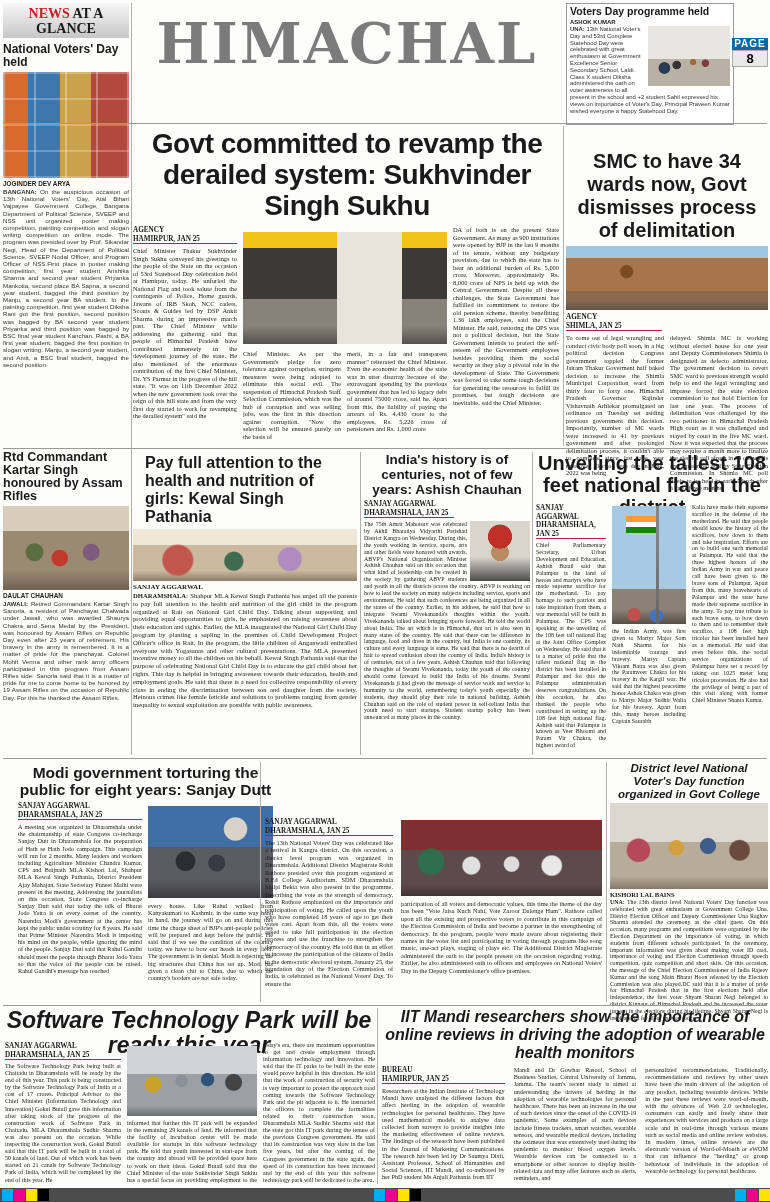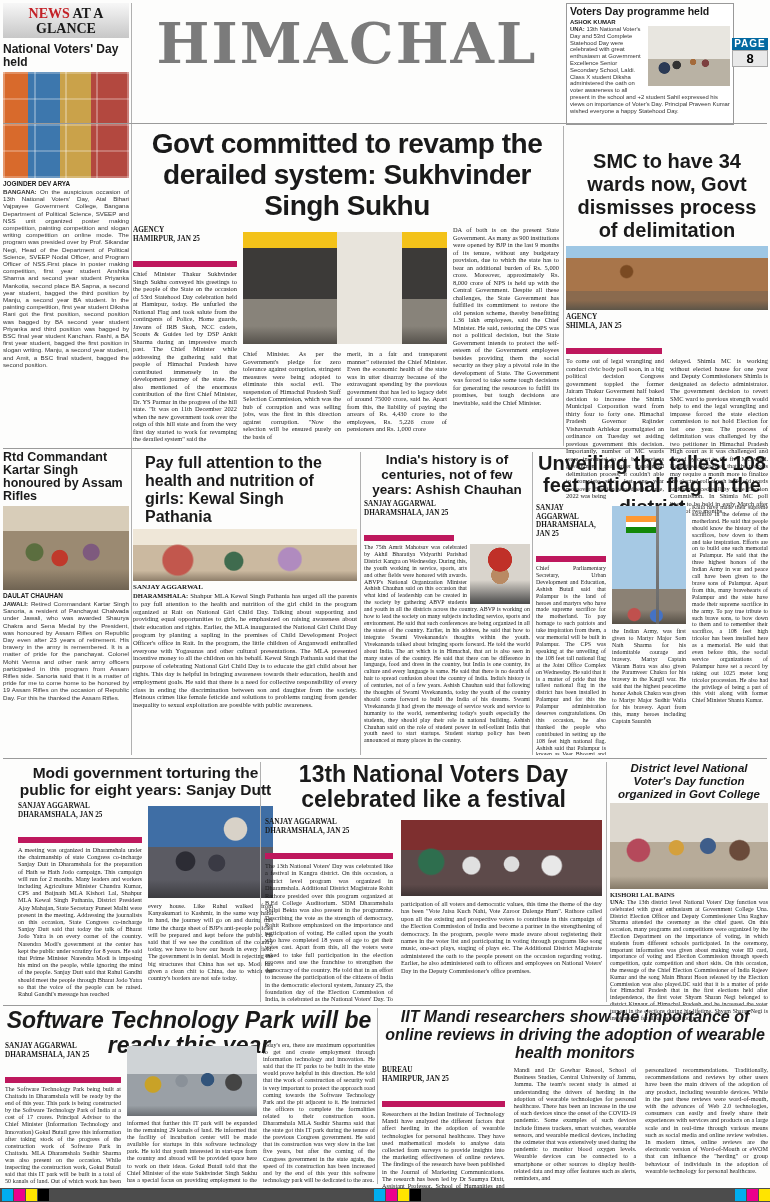--- a/index.html
+++ b/index.html
@@ -2,21 +2,21 @@
 <html><head>
 <meta charset="utf-8">
 <style>
   html,body{margin:0;padding:0;background:#e8e8e6;}
   .page{position:relative;width:770px;height:1202px;background:#fdfdfc;margin:0 auto;overflow:hidden;
         font-family:"Liberation Serif",serif;color:#1a1a1a;}
   .photo{background:#bbb;overflow:hidden;}
   .hrule{position:absolute;left:3px;right:3px;height:1px;background:#9a9a9a;}
   .vrule{position:absolute;width:1px;background:#b0b0b0;}
   .col{font-size:6.4px;line-height:7.5px;text-align:justify;overflow:hidden;color:#1b1b1b;}
-  .byline{font:bold 7.2px "Liberation Serif",serif;border-bottom:6px solid #be185d;padding-bottom:18px;margin-bottom:3px;line-height:8.5px;}
+  .byline{font:bold 7.2px "Liberation Serif",serif;border-bottom:1px solid #be185d;padding-bottom:0;margin-bottom:3px;line-height:8.5px;}
   .byline span{display:block;}
   
   .rail{position:absolute;left:3px;top:3px;width:126px;height:752px;}
   .glance-head{height:32px;background:linear-gradient(#f7f7f7,#c7c7c7);text-align:center;
                font:bold 14px/15px "Liberation Serif",serif;padding-top:3px;}
   .glance-head .red{color:#c32127;}
   .rail-hl{font:bold 12px/13px "Liberation Sans",sans-serif;margin:5px 0 3px;}
   .rail-by{font:bold 6.4px "Liberation Sans",sans-serif;margin:2px 0 1px;}
   .rail-body{font:6.2px/7.2px "Liberation Sans",sans-serif;text-align:justify;color:#333;margin:0;overflow:hidden;}
   .collage{height:106px;background:
@@ -272,21 +272,20 @@
         <span>DHARAMSHALA, JAN 25</span>
       </div>
       <span>A meeting was organized in Dharamshala under the chairmanship of state Congress co-incharge Sanjay Dutt in Dharamshala for the preparation of Hath se Hath Jodo campaign. This campaign will run for 2 months. Many leaders and workers including Agriculture Minister Chandra Kumar, CPS and Baijnath MLA Kishori Lal, Shahpur MLA Kewal Singh Pathania, District President Ajay Mahajan, State Secretary Puneet Malhi were present in the meeting. Addressing the journalists on this occasion, State Congress co-incharge Sanjay Dutt said that today the talk of Bharat Jodo Yatra is on every corner of the country. Narendra Modi's government at the center has kept the public under scrutiny for 8 years. He said that Prime Minister Narendra Modi is imposing his mind on the people, while ignoring the mind of the people. Sanjay Dutt said that Rahul Gandhi should meet the people through Bharat Jodo Yatra so that the voice of the people can be raised. Rahul Gandhi's message has reached</span>
     </div>
     <div class="photo modi-ph"></div>
     <div class="modi-c2 col"><span>every house. Like Rahul walked from Kanyakumari to Kashmir, in the same way hand in hand, the journey will go on and during this time the charge sheet of BJP's anti-people policies will be prepared and kept before the public. He said that if we see the condition of the country today, we have to bow our heads in every field. The government is in denial. Modi is rejecting the big structures that China has set up. Modi has given a clean chit to China, due to which the country's borders are not safe today.</span></div>
   </article>
   <div class="vrule" style="left:260px;top:762px;height:240px;"></div>
 
   <article class="vd">
-    <h2 class="vd-hl">13th National Voters Day celebrated like a festival</h2>
     <div class="vd-c1 col">
       <div class="byline">
         <span>SANJAY AGGARWAL</span>
         <span>DHARAMSHALA, JAN 25</span>
       </div>
       <span>The 13th National Voters' Day was celebrated like a festival in Kangra district. On this occasion, a district level program was organized in Dharamshala. Additional District Magistrate Rohit Rathore presided over this program organized at B.Ed College Auditorium. SDM Dharamshala Shilpi Bekta was also present in the programme. Describing the vote as the strength of democracy, Rohit Rathore emphasized on the importance and participation of voting. He called upon the youth who have completed 18 years of age to get their votes cast. Apart from this, all the voters were asked to take full participation in the election process and use the franchise to strengthen the democracy of the country. He told that in an effort to increase the participation of the citizens of India in the democratic electoral system, January 25, the foundation day of the Election Commission of India, is celebrated as the National Voters' Day. To ensure the</span>
     </div>
     <div class="photo vd-ph"></div>
     <div class="vd-c2 col"><span>participation of all voters and democratic values, this time the theme of the day has been "Vote Jaisa Kuch Nahi, Vote Zaroor Dalenge Hum". Rathore called upon all the existing and prospective voters to contribute in this campaign of the Election Commission of India and become a partner in the strengthening of democracy. In the program, people were made aware about registering their names in the voter list and participating in voting through programs like song music, one-act plays, staging of plays etc. The Additional District Magistrate administered the oath to the people present on the occasion regarding voting. Earlier, he also administered oath to officers and employees on National Voters' Day in the Deputy Commissioner's office premises.</span></div>
   </article>

